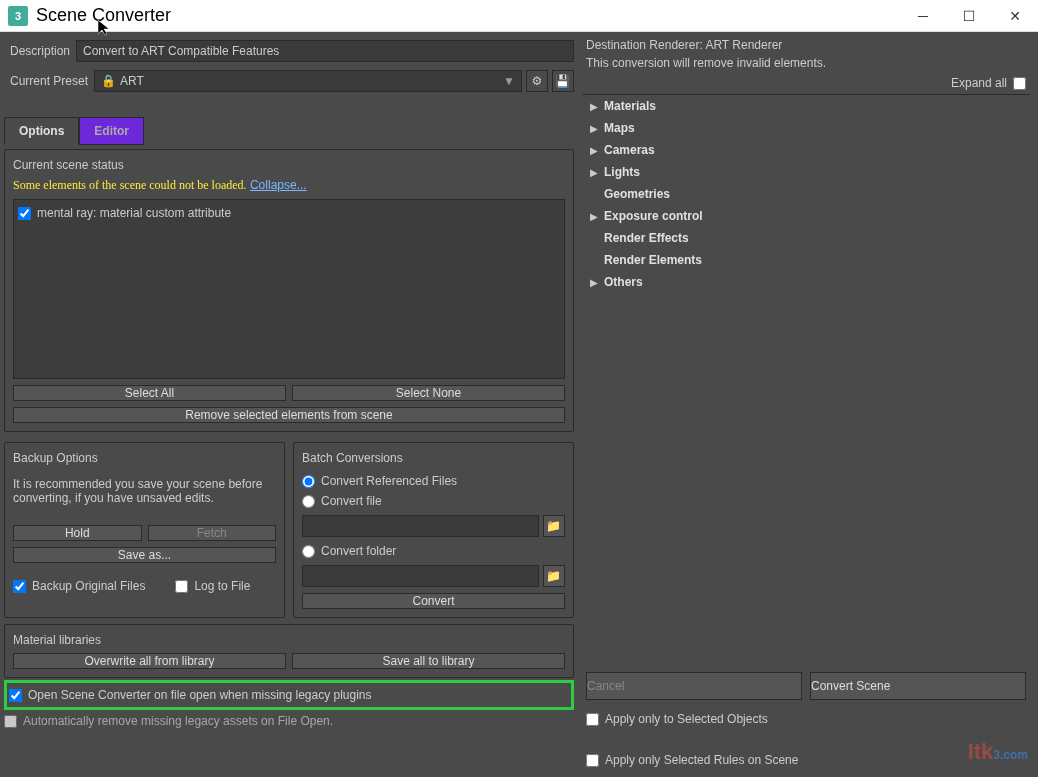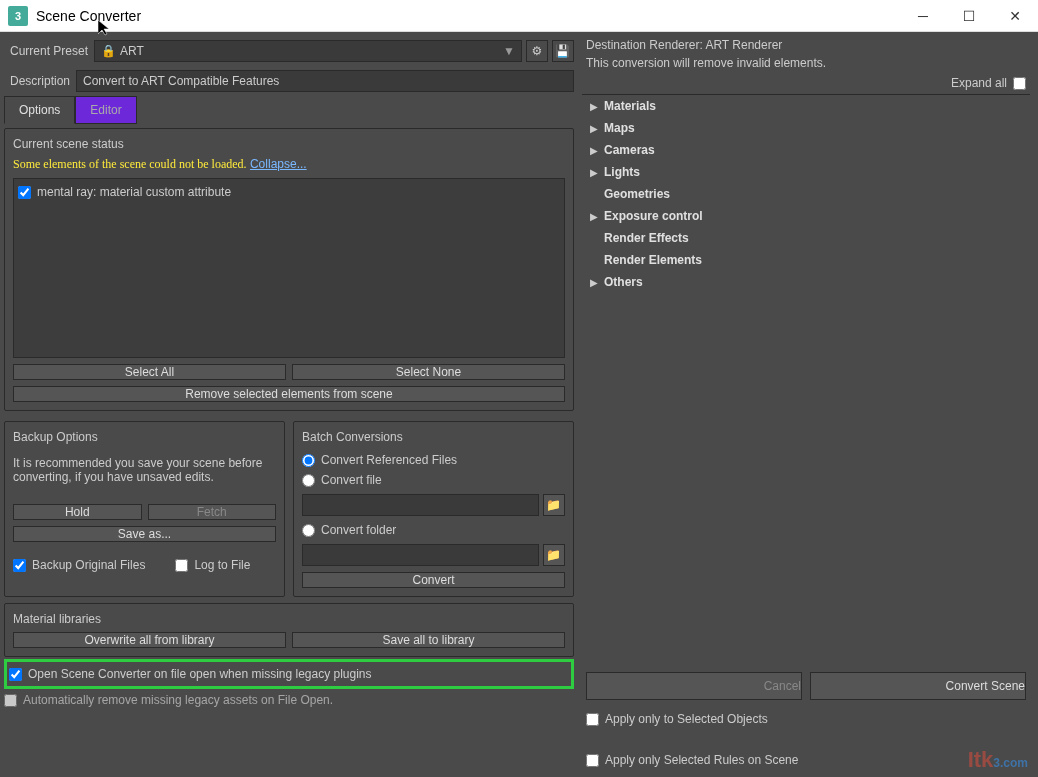--- a/index.html
+++ b/index.html
@@ -1,65 +1,65 @@
 <!DOCTYPE html>
 <html><head>
 <meta charset="utf-8">
 <style>
 *{box-sizing:border-box;margin:0;padding:0;font-family:"Segoe UI",Tahoma,sans-serif;font-size:12px;}
 body{background:#fff;width:1038px;height:777px;overflow:hidden;position:relative;}
 .titlebar{height:32px;display:flex;align-items:center;background:#fff;border-bottom:1px solid #ddd;}
 .app-icon{width:20px;height:20px;margin:0 8px;background:#4a9;border-radius:2px;display:flex;align-items:center;justify-content:center;color:#fff;font-weight:bold;font-size:11px;}
-.title-text{flex:1;color:#000;font-size:14px;}
+.title-text{flex:1;color:#000;font-size:18px;}
 .win-btns{display:flex;}
 .win-btn{width:46px;height:32px;display:flex;align-items:center;justify-content:center;color:#333;font-size:14px;}
 .cursor{position:absolute;left:98px;top:20px;pointer-events:none;}
 .content{display:flex;height:calc(100% - 32px);background:#4a4a4a;color:#ccc;}
 .left{width:578px;padding:4px 4px 4px 4px;display:flex;flex-direction:column;}
 .right{flex:1;padding:4px 8px 4px 4px;display:flex;flex-direction:column;}
 .row{display:flex;align-items:center;margin:4px 0;}
 .label{color:#ccc;padding:0 6px;}
 .field{background:#3a3a3a;border:1px solid #2a2a2a;padding:3px 6px;color:#ccc;flex:1;height:22px;}
 .icon-btn{width:22px;height:22px;background:#4a4a4a;border:1px solid #2a2a2a;margin-left:4px;display:flex;align-items:center;justify-content:center;color:#ccc;}
 .lock{display:inline-block;margin-right:4px;}
 .dropdown-arrow{margin-left:auto;color:#999;}
-.tabs{display:flex;margin-top:0;}
+.tabs{display:flex;margin-top:21px;font-weight:bold;}
 .tab{padding:6px 14px;background:#6d28d9;color:#aaa;border:1px solid #2a2a2a;}
 .tab.active{background:#4a4a4a;color:#e0e0e0;border-bottom:1px solid #4a4a4a;}
 .group{border:1px solid #2a2a2a;border-radius:2px;padding:8px;margin-top:4px;}
 .group-title{color:#ccc;margin-bottom:6px;}
 .warn{color:#ffeb3b;font-family:Liberation Serif, serif;font-size:12px;}
 .link{color:#7ab8ff;text-decoration:underline;cursor:pointer;}
 .listbox{background:#3d3d3d;border:1px solid #2a2a2a;height:180px;padding:4px;margin-top:6px;}
 .check-row{display:flex;align-items:center;padding:2px 0;}
 .check-row input{margin-right:6px;}
 .btn{background:#555;border:1px solid #2a2a2a;color:#ddd;padding:0 0;text-align:center;flex:1;cursor:pointer;}
 .btn-row{display:flex;gap:6px;margin-top:6px;}
 .btn-wide{width:100%;}
 .two-col{display:flex;gap:8px;margin-top:6px;}
 .col{flex:1;}
 .radio-row{display:flex;align-items:center;padding:3px 0;}
 .radio-row input{margin-right:6px;}
 .input-row{display:flex;align-items:center;margin-top:4px;}
 .input-row .field{flex:1;}
 .folder-btn{width:22px;height:22px;background:#555;border:1px solid #2a2a2a;margin-left:4px;display:flex;align-items:center;justify-content:center;}
 .highlight{border:3px solid #2ecc40;padding:3px 2px;margin:2px 0;}
-.watermark{position:absolute;right:10px;bottom:4px;font-size:22px;color:#e74c3c;opacity:.5;font-weight:bold;pointer-events:none;text-align:right;}
+.watermark{position:absolute;right:10px;bottom:12px;font-size:22px;color:#e74c3c;opacity:.5;font-weight:bold;pointer-events:none;text-align:right;}
 .watermark .blue{color:#39f;}
 .rules-title{color:#ccc;padding:2px 4px;}
 .rules-info{color:#ccc;padding:2px 4px;}
 .expand-row{display:flex;justify-content:flex-end;align-items:center;padding:4px;}
 .expand-row input{margin-left:6px;}
 .tree{background:#4a4a4a;border-top:1px solid #2a2a2a;flex:1;overflow:auto;}
 .tree-item{display:flex;align-items:center;padding:4px 8px;}
 .tree-arrow{width:14px;color:#ccc;font-size:10px;}
 .tree-label{font-weight:bold;color:#e0e0e0;}
 .tree-noarrow{width:14px;}
 .bottom-btns{display:flex;gap:8px;padding:6px 4px;}
-.big-btn{flex:1;padding:6px 0;text-align:right;background:#555;border:1px solid #2a2a2a;color:#ddd;cursor:pointer;}
+.big-btn{flex:1;padding:6px 0;text-align:left;background:#555;border:1px solid #2a2a2a;color:#ddd;cursor:pointer;}
 .big-btn.disabled{color:#888;}
 .bottom-checks{display:flex;gap:23px;padding:4px;flex-direction:column;}
 .btn.disabled{color:#888;}
 </style>
 </head>
 <body>
 
 <div class="titlebar">
   <div class="app-icon">3</div>
   <div class="title-text">Scene Converter</div>
@@ -69,36 +69,36 @@
   <div class="win-btns">
     <div class="win-btn">─</div>
     <div class="win-btn">☐</div>
     <div class="win-btn close">✕</div>
   </div>
 </div>
 
 <div class="content">
   <div class="left">
     <div class="row">
+      <div class="label">Description</div>
+      <div class="field">Convert to ART Compatible Features</div>
+    </div>
+    <div class="row">
       <div class="label">Current Preset</div>
       <div class="field" style="display:flex;align-items:center;">
         <span class="lock">🔒</span>
         <span>ART</span>
         <span class="dropdown-arrow">▼</span>
       </div>
       <div class="icon-btn">
         <span>⚙</span>
       </div>
       <div class="icon-btn">
         <span>💾</span>
       </div>
-    </div>
-    <div class="row">
-      <div class="label">Description</div>
-      <div class="field">Convert to ART Compatible Features</div>
     </div>
 
     <div class="tabs">
       <div class="tab active">Options</div>
       <div class="tab">Editor</div>
     </div>
 
     <div class="group">
       <div class="group-title">Current scene status</div>
       <div>

